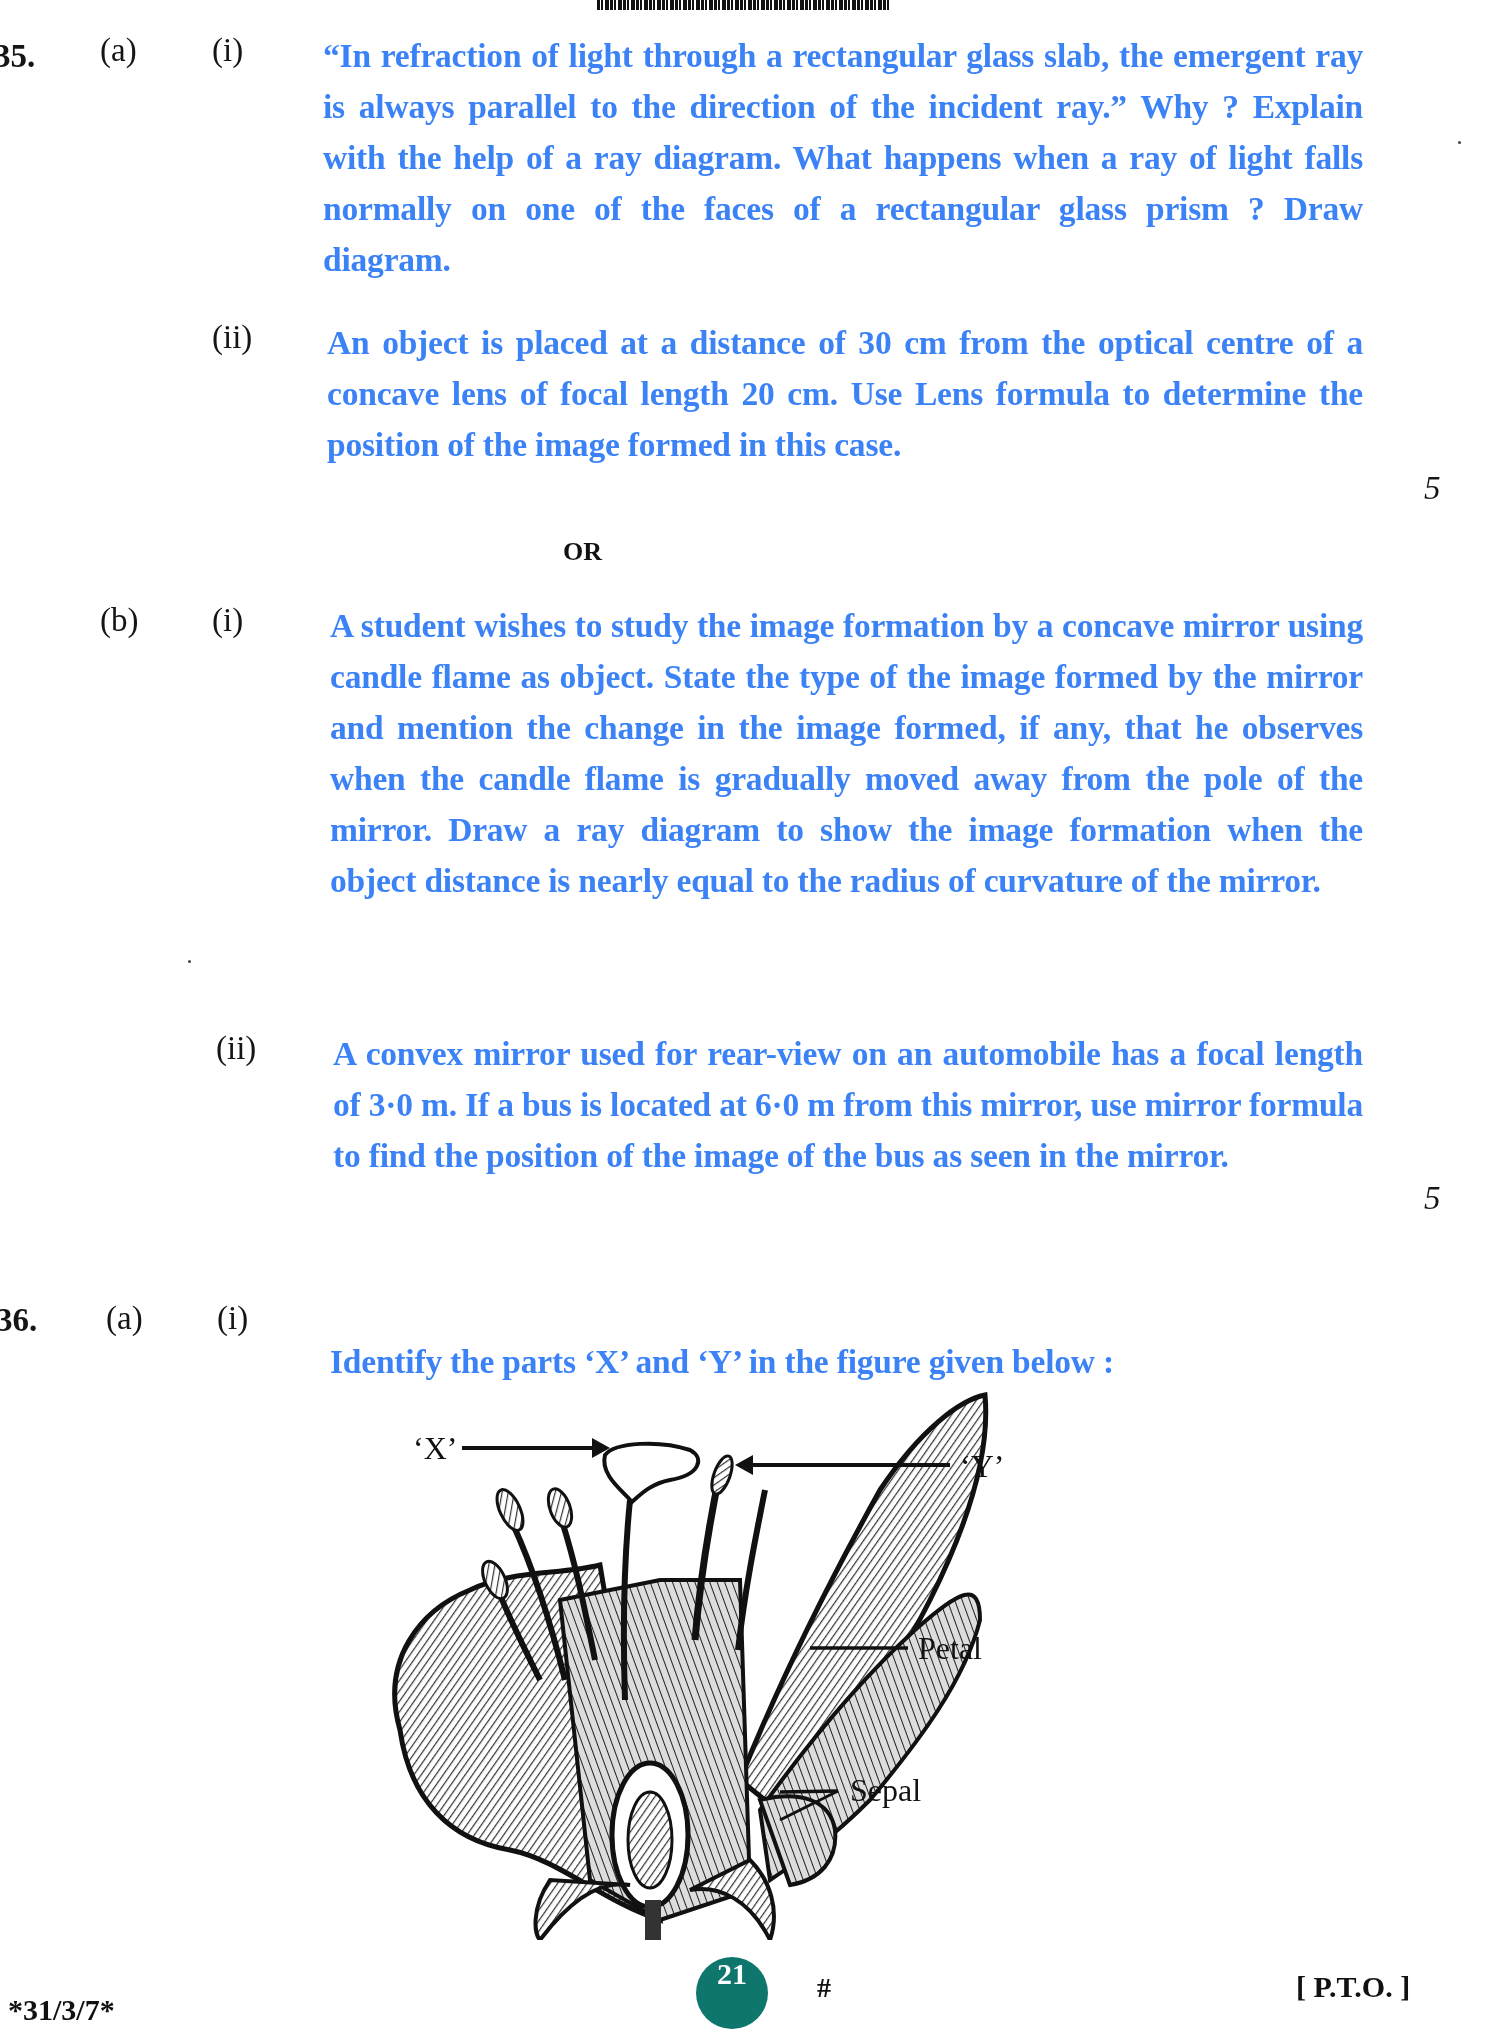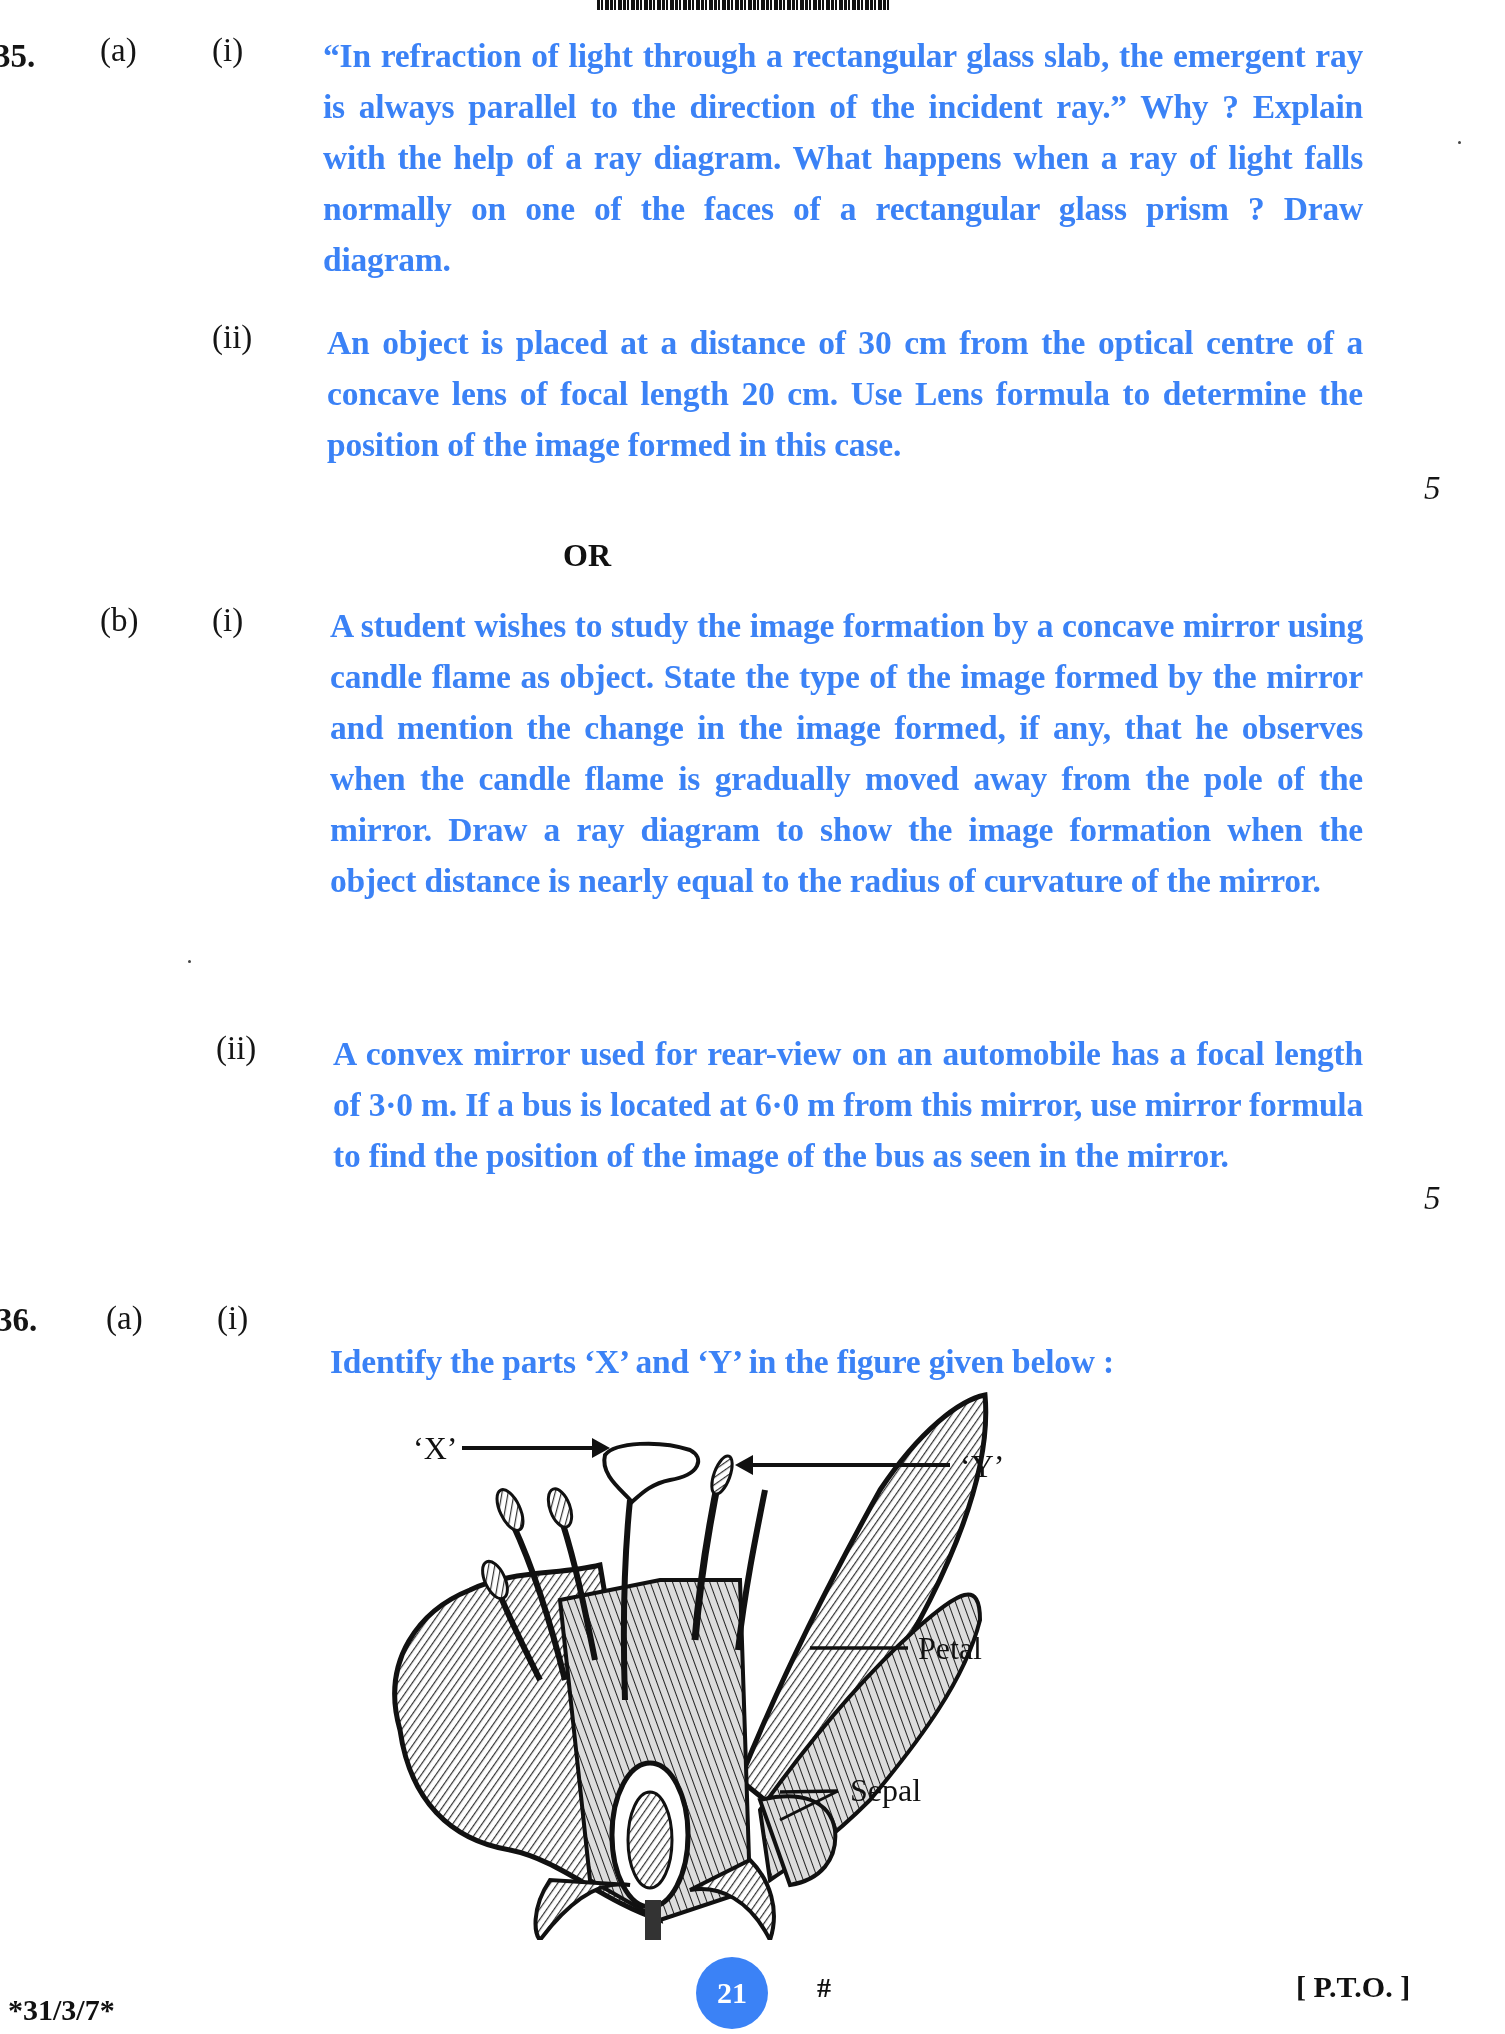--- a/index.html
+++ b/index.html
@@ -6,27 +6,27 @@
   body { width:1505px; height:2034px; position:relative; overflow:hidden;
          font-family:"Liberation Serif","DejaVu Serif",serif; color:#111; }
   .barcode { position:absolute; left:597px; top:0; width:293px; height:10px;
     background: repeating-linear-gradient(90deg,#111 0 3px,#fff 3px 4px,#111 4px 6px,#fff 6px 8px,#111 8px 12px,#fff 12px 13px); }
   .lbl { position:absolute; font-size:33px; line-height:40px; font-weight:normal; color:#151515; }
   .qnum { font-weight:bold; }
   .para { position:absolute; left:323px; width:1040px; font-size:33.5px; line-height:51px;
           text-align:justify; text-align-last:left; color:#3b82f6; letter-spacing:-0.2px;
           font-weight:600; }
   .marks { position:absolute; left:1424px; font-size:33px; font-style:italic; color:#151515; }
-  .or { position:absolute; left:563px; top:537px; font-size:32px; font-weight:bold; }
+  .or { position:absolute; left:563px; top:537px; font-size:26px; font-weight:bold; }
   .fig { position:absolute; left:360px; top:1380px; width:680px; height:560px; }
   .figlabel { position:absolute; font-size:32px; color:#111; }
   .footer-code { position:absolute; left:8px; top:1993px; font-size:30px; font-weight:bold; }
   .page-circle { position:absolute; left:696px; top:1957px; width:72px; height:72px; border-radius:50%;
-                 background:#3b82f6; color:#fff; font-weight:bold; font-size:30px;
-                 display:flex; align-items:center; justify-content:center; }
+                 background:#0f766e; color:#fff; font-weight:bold; font-size:30px;
+                 display:flex; justify-content:center; }
   .hash { position:absolute; left:817px; top:1972px; font-size:28px; font-weight:bold; }
   .pto { position:absolute; left:1296px; top:1970px; font-size:30px; font-weight:bold; }
   .dot { position:absolute; width:3px; height:3px; background:#444; border-radius:50%; }
 </style>
 </head>
 <body>
 
 <div class="barcode"></div>
 
 <div class="lbl qnum" style="left:-6px;top:36px;">35.</div>

